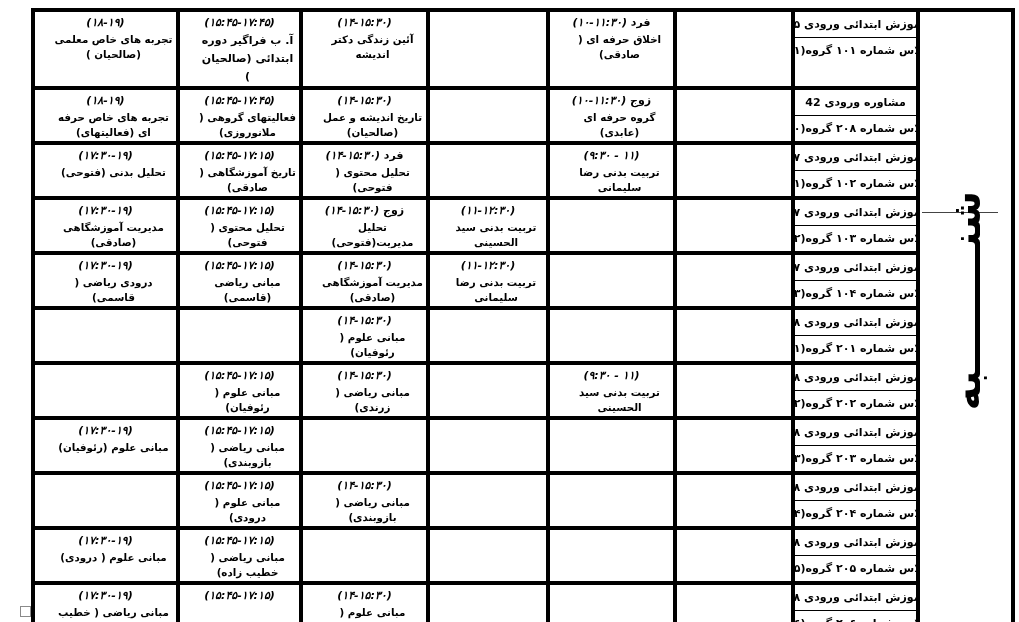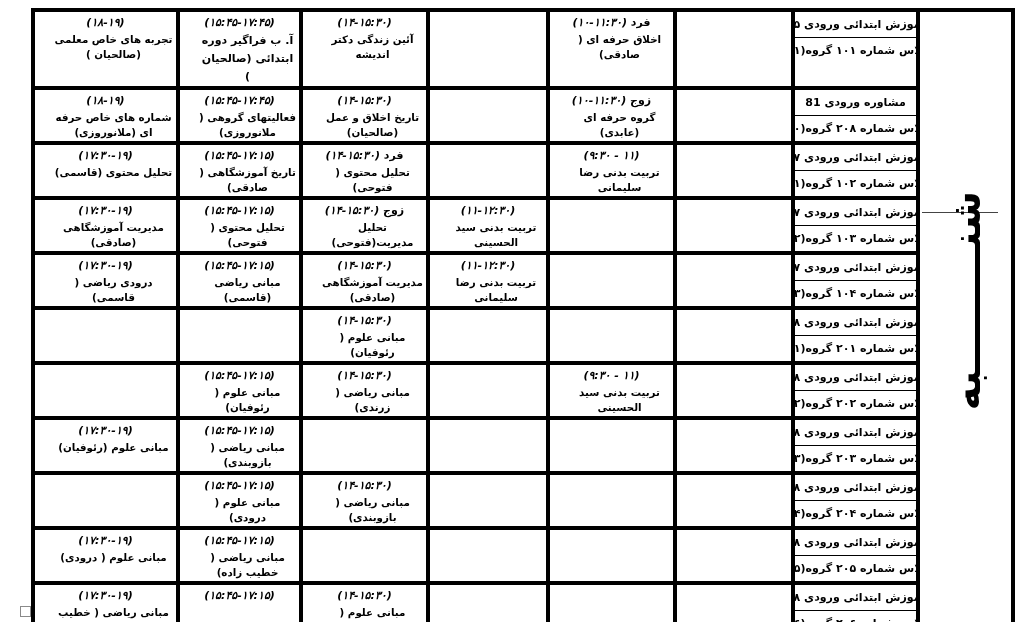--- a/index.html
+++ b/index.html
@@ -77,40 +77,40 @@
           <div class="l1"><span class="time" dir="ltr">(۱۵:۴۵-۱۷:۴۵)</span></div>
           <div class="subject small">آ. ب فراگیر دوره ابتدائی (صالحیان )</div>
         </td>
         <td class="slot-cell">
           <div class="l1"><span class="time" dir="ltr">(۱۸-۱۹)</span></div>
           <div class="subject">تجربه های خاص معلمی (صالحیان )</div>
         </td>
       </tr>
       <tr style="height: 55px;">
         <td class="class-cell">
-          <div class="class-line class-top">مشاوره ورودی 81</div>
+          <div class="class-line class-top">مشاوره ورودی 42</div>
           <div class="class-line">کلاس شماره ۲۰۸ گروه(۵۰)</div>
         </td>
         <td class="empty-cell"></td>
         <td class="slot-cell">
           <div class="l1"><span class="tag">زوج</span> <span class="time" dir="ltr">(۱۰-۱۱:۳۰)</span></div>
           <div class="subject">گروه حرفه ای (عابدی)</div>
         </td>
         <td class="empty-cell"></td>
         <td class="slot-cell">
           <div class="l1"><span class="time" dir="ltr">(۱۴-۱۵:۳۰)</span></div>
-          <div class="subject">تاریخ اخلاق و عمل (صالحیان)</div>
+          <div class="subject">تاریخ اندیشه و عمل (صالحیان)</div>
         </td>
         <td class="slot-cell">
           <div class="l1"><span class="time" dir="ltr">(۱۵:۴۵-۱۷:۴۵)</span></div>
           <div class="subject">فعالیتهای گروهی ( ملانوروزی)</div>
         </td>
         <td class="slot-cell">
           <div class="l1"><span class="time" dir="ltr">(۱۸-۱۹)</span></div>
-          <div class="subject">شماره های خاص حرفه ای (ملانوروزی)</div>
+          <div class="subject">تجربه های خاص حرفه ای (فعالیتهای)</div>
         </td>
       </tr>
       <tr style="height: 51px;">
         <td class="class-cell">
           <div class="class-line class-top">آموزش ابتدائی ورودی ۹۷</div>
           <div class="class-line">کلاس شماره ۱۰۲ گروه(۷۱)</div>
         </td>
         <td class="empty-cell"></td>
         <td class="slot-cell">
           <div class="l1"><span class="time" dir="ltr">(۹:۳۰ - ۱۱)</span></div>
@@ -120,21 +120,21 @@
         <td class="slot-cell">
           <div class="l1"><span class="tag">فرد</span> <span class="time" dir="ltr">(۱۴-۱۵:۳۰)</span></div>
           <div class="subject">تحلیل محتوی ( فتوحی)</div>
         </td>
         <td class="slot-cell">
           <div class="l1"><span class="time" dir="ltr">(۱۵:۴۵-۱۷:۱۵)</span></div>
           <div class="subject">تاریخ آموزشگاهی ( صادقی)</div>
         </td>
         <td class="slot-cell">
           <div class="l1"><span class="time" dir="ltr">(۱۷:۳۰-۱۹)</span></div>
-          <div class="subject">تحلیل محتوی (قاسمی)</div>
+          <div class="subject">تحلیل بدنی (فتوحی)</div>
         </td>
       </tr>
       <tr style="height: 50px;">
         <td class="class-cell">
           <div class="class-line class-top">آموزش ابتدائی ورودی ۹۷</div>
           <div class="class-line">کلاس شماره ۱۰۳ گروه(۷۲)</div>
         </td>
         <td class="empty-cell"></td>
         <td class="empty-cell"></td>
         <td class="slot-cell">

